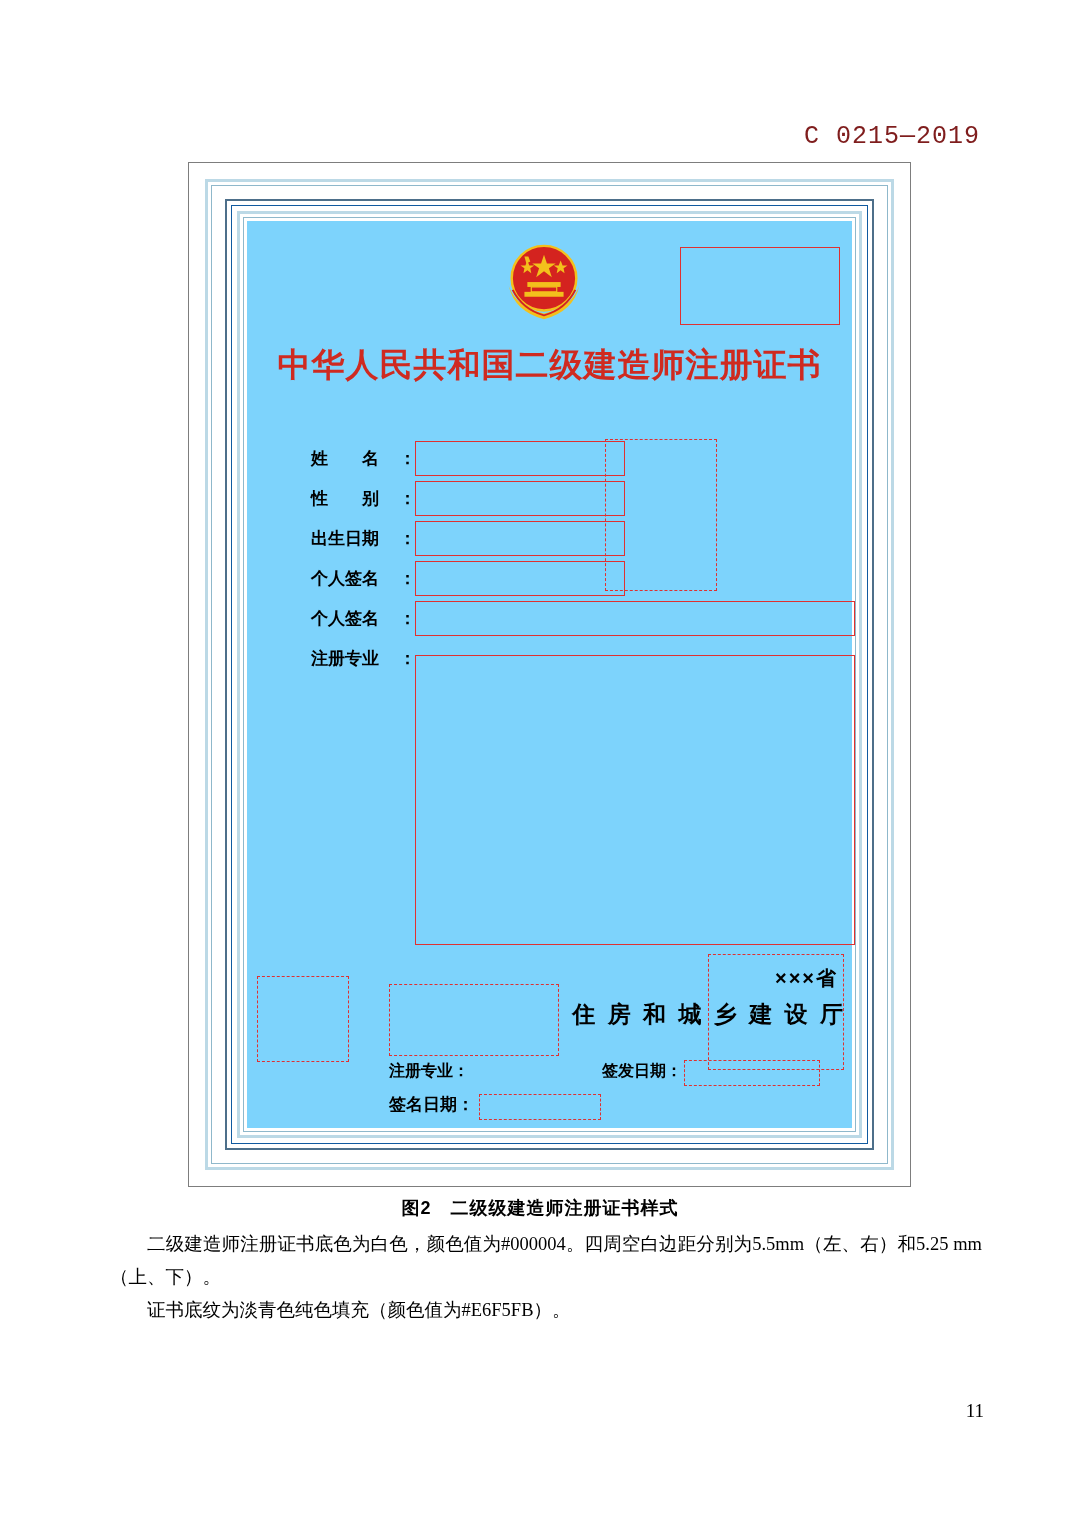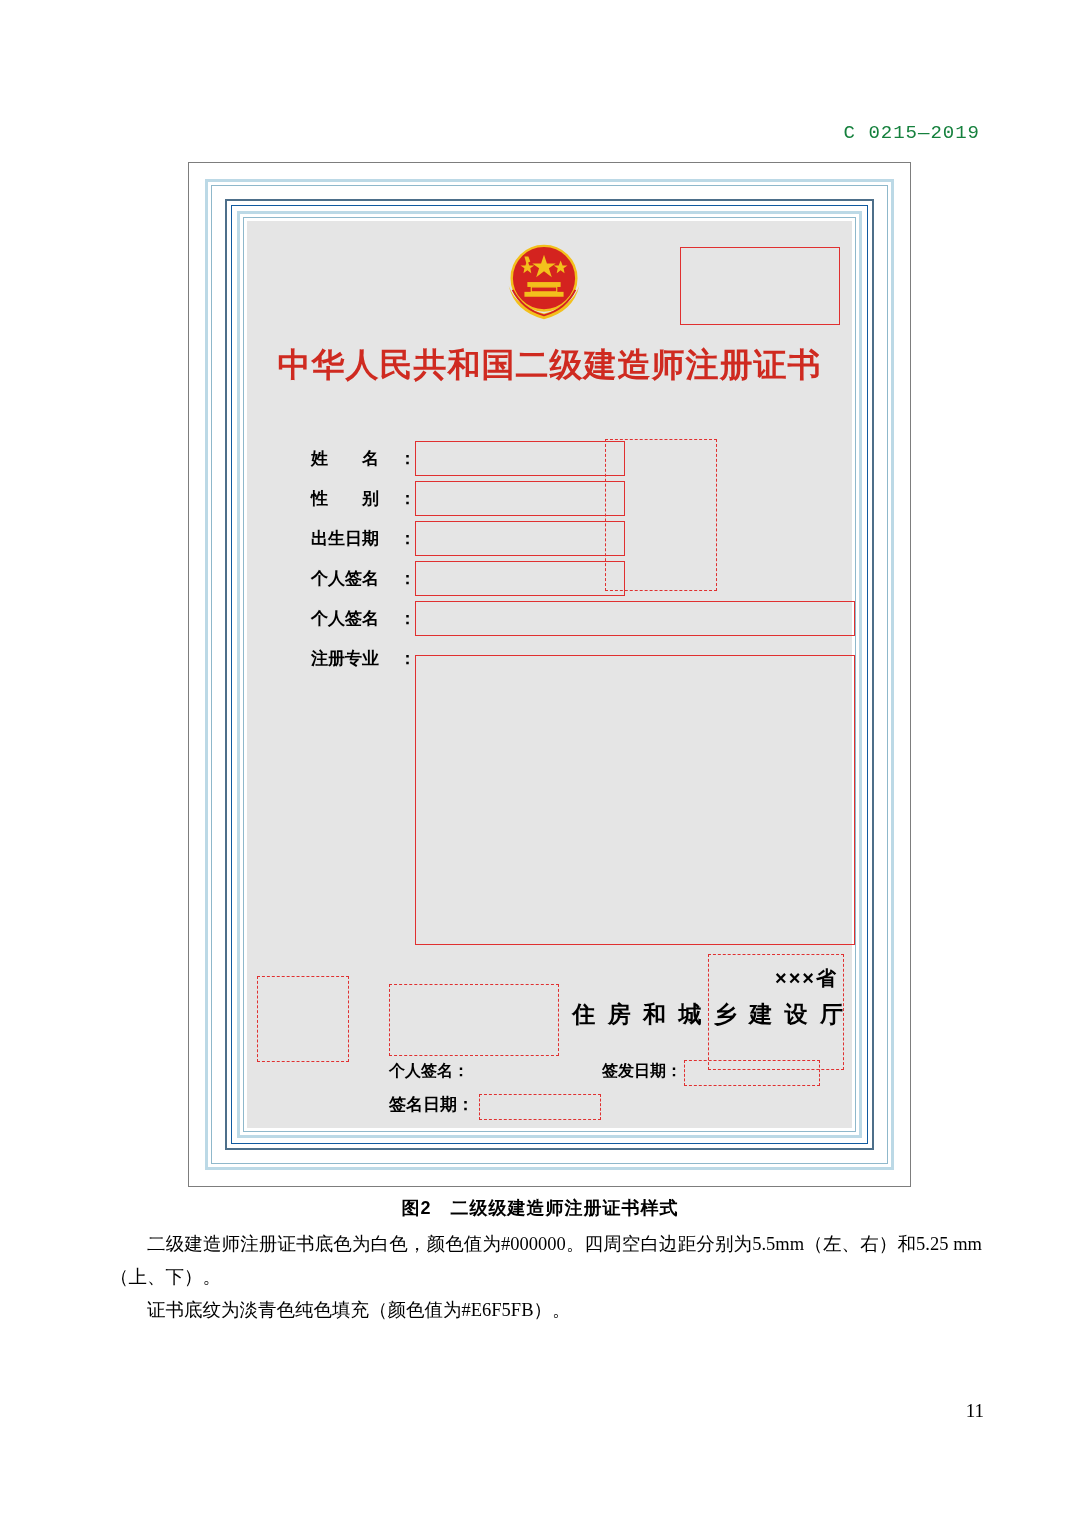--- a/index.html
+++ b/index.html
@@ -14,23 +14,23 @@
     font-family: "Liberation Serif", serif;
     color: #000000;
   }
 
   
   .doc-header {
     position: absolute;
     top: 122px;
     right: 100px;
     font-family: "Liberation Mono", monospace;
-    font-size: 19px;
+    font-size: 25px;
     letter-spacing: 1px;
-    color: #15803d;
+    color: #7f1d1d;
   }
 
   
   .cert-page {
     position: absolute;
     left: 188px;
     top: 162px;
     width: 723px;
     height: 1025px;
     border: 1px solid #7d7d7d;
@@ -64,21 +64,21 @@
     border: 3px solid #bcd9e6;
   }
   .ring-6 {
     left: 54px; top: 54px; right: 54px; bottom: 54px;
     border: 1px solid #8fb8cb;
   }
 
   .cert-inner {
     position: absolute;
     left: 58px; top: 58px; right: 58px; bottom: 58px;
-    background: #e5e5e5;
+    background: #7dd3fc;
   }
 
   
   .emblem-row {
     position: absolute;
     left: 0; right: 0; top: 18px;
     height: 100px;
   }
   .emblem {
     position: absolute;
@@ -374,33 +374,33 @@
         <div class="f-label">注册专业</div>
         <div class="f-colon">：</div>
       </div>
 
     </div>
 
     <div class="major-box"></div>
 
     <div class="seal-box"></div>
     <div class="sign-box"></div>
-    <div class="sign-label">个人签名：</div>
+    <div class="sign-label">注册专业：</div>
     <div class="sign-date-label">签名日期：</div>
     <div class="sign-date-box"></div>
 
     <div class="authority-box"></div>
     <div class="authority-line1">×××省</div>
     <div class="authority-line2">住 房 和 城 乡 建 设 厅</div>
     <div class="issue-label">签发日期：</div>
     <div class="issue-box"></div>
 
   </div>
 </div>
 
 <div class="fig-caption">图2　二级级建造师注册证书样式</div>
 
 <div class="body-text">
-  <p>二级建造师注册证书底色为白色，颜色值为#000000。四周空白边距分别为5.5mm（左、右）和5.25 mm（上、下）。</p>
+  <p>二级建造师注册证书底色为白色，颜色值为#000004。四周空白边距分别为5.5mm（左、右）和5.25 mm（上、下）。</p>
   <p>证书底纹为淡青色纯色填充（颜色值为#E6F5FB）。</p>
 </div>
 
 <div class="page-number">11</div>
 
 </body></html>

